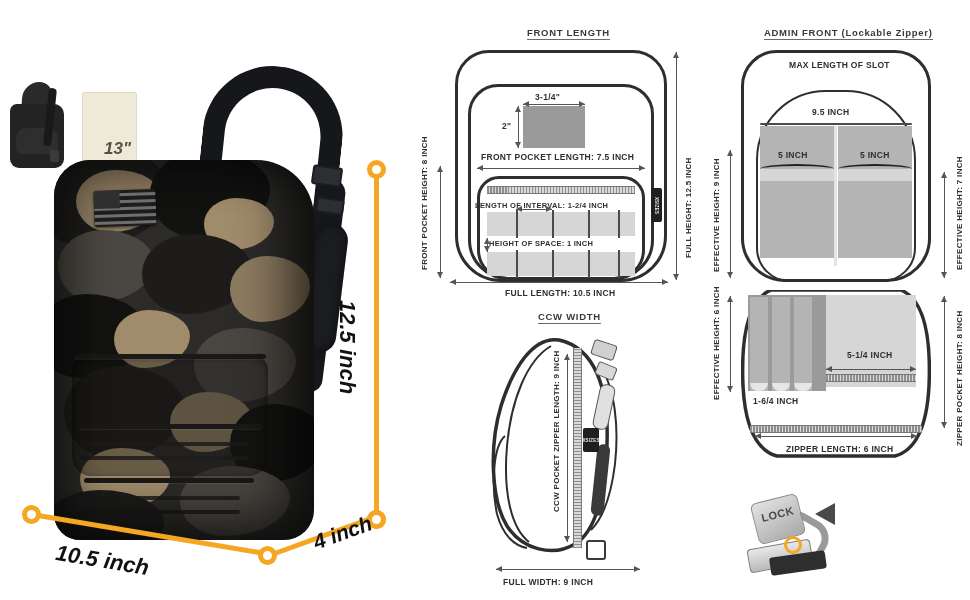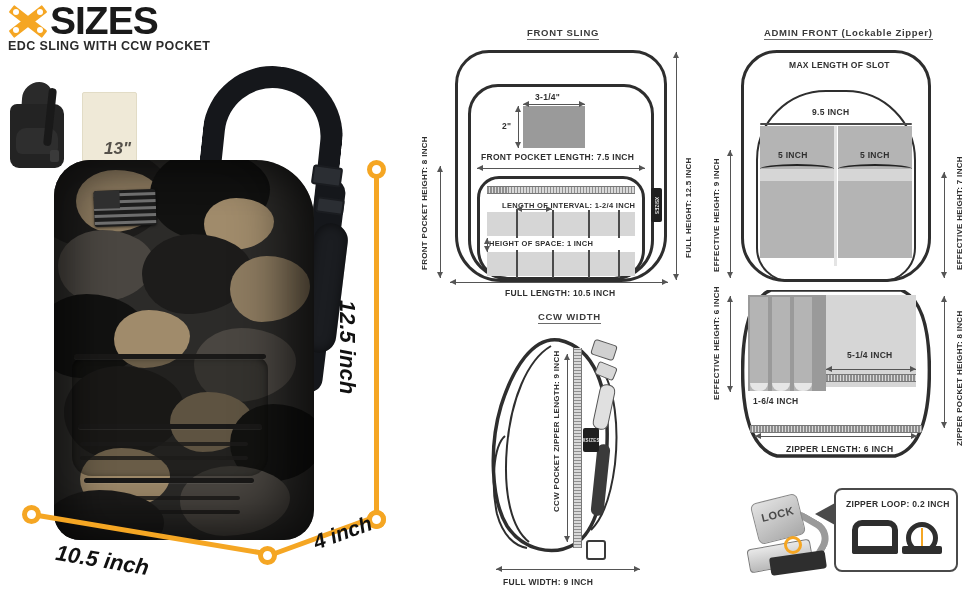--- a/index.html
+++ b/index.html
@@ -237,34 +237,20 @@
   .loop-ring{
     position:absolute;border:5px solid #2e2e2e;border-radius:50%;box-sizing:border-box;
   }
   .loop-arrow{position:absolute;width:2px;background:#f5a623;}
 </style>
 </head>
 <body>
 
 <div id="stage">
 
-  <div class="abs logo-wrap">
-    <div class="logo-row">
-      <div class="logo-x">
-        <div class="bar b1"></div>
-        <div class="bar b2"></div>
-        <div class="dot" style="left:5px;top:5px;"></div>
-        <div class="dot" style="right:5px;top:5px;"></div>
-        <div class="dot" style="left:5px;bottom:5px;"></div>
-        <div class="dot" style="right:5px;bottom:5px;"></div>
-      </div>
-      <div class="logo-text">SIZES</div>
-    </div>
-    <div class="logo-sub">EDC SLING WITH CCW POCKET</div>
-  </div>
 
   <div class="abs thumb-sling">
     <div class="ts-top"></div>
     <div class="ts-body"></div>
     <div class="ts-pocket"></div>
     <div class="ts-strap"></div>
     <div class="ts-buckle"></div>
   </div>
 
   <div class="abs tablet">
@@ -330,21 +316,21 @@
 
   <div class="dim-line abs" style="left:32px;top:512px;width:240px;height:5px;transform:rotate(9.5deg);transform-origin:left center;"></div>
   <div class="dim-node abs" style="left:22px;top:505px;"></div>
   <div class="dim-node abs" style="left:258px;top:546px;"></div>
   <div class="dim-text" style="left:58px;top:540px;font-size:22px;transform:rotate(9.5deg);transform-origin:left top;">10.5 inch</div>
 
   <div class="dim-line abs" style="left:272px;top:552px;width:110px;height:5px;transform:rotate(-20deg);transform-origin:left center;"></div>
   <div class="dim-node abs" style="left:367px;top:510px;"></div>
   <div class="dim-text" style="left:310px;top:532px;font-size:21px;transform:rotate(-20deg);transform-origin:left top;">4 inch</div>
 
-  <div class="panel-title" style="left:527px;top:27px;">FRONT SLING</div>
+  <div class="panel-title" style="left:527px;top:27px;">FRONT LENGTH</div>
 
   <div class="outline" style="left:455px;top:50px;width:212px;height:232px;border-radius:34px 34px 46px 46px;"></div>
 
   <div class="outline" style="left:468px;top:84px;width:186px;height:196px;border-radius:30px 30px 40px 40px;"></div>
 
   <div class="outline" style="left:477px;top:176px;width:168px;height:104px;border-radius:22px 22px 30px 30px;"></div>
 
   <div class="abs fill-dk" style="left:523px;top:106px;width:62px;height:42px;"></div>
   <div class="lbl" style="left:535px;top:92px;">3-1/4"</div>
   <div class="arrow-h" style="left:523px;top:100px;width:62px;height:8px;">
@@ -371,21 +357,21 @@
   <div class="abs fill-lt" style="left:487px;top:252px;width:148px;height:24px;"></div>
   <div class="abs" style="left:516px;top:210px;width:2px;height:28px;background:#4a4a4a;"></div>
   <div class="abs" style="left:552px;top:210px;width:2px;height:28px;background:#4a4a4a;"></div>
   <div class="abs" style="left:588px;top:210px;width:2px;height:28px;background:#4a4a4a;"></div>
   <div class="abs" style="left:618px;top:210px;width:2px;height:28px;background:#4a4a4a;"></div>
   <div class="abs" style="left:516px;top:250px;width:2px;height:28px;background:#4a4a4a;"></div>
   <div class="abs" style="left:552px;top:250px;width:2px;height:28px;background:#4a4a4a;"></div>
   <div class="abs" style="left:588px;top:250px;width:2px;height:28px;background:#4a4a4a;"></div>
   <div class="abs" style="left:618px;top:250px;width:2px;height:28px;background:#4a4a4a;"></div>
 
-  <div class="lbl lbl-sm" style="left:495px;top:201px;padding-left:7px;">LENGTH OF INTERVAL: 1-2/4 INCH</div>
+  <div class="lbl lbl-sm" style="left:468px;top:201px;padding-left:7px;">LENGTH OF INTERVAL: 1-2/4 INCH</div>
   <div class="arrow-h" style="left:516px;top:206px;width:36px;height:6px;">
     <div class="ln"></div>
       <div class="ah l"></div>
       <div class="ah r"></div>
   </div>
 
   <div class="lbl lbl-sm" style="left:489px;top:239px;">HEIGHT OF SPACE: 1 INCH</div>
   <div class="arrow-v" style="left:484px;top:238px;width:6px;height:14px;">
     <div class="ln"></div>
       <div class="av t"></div>
@@ -537,22 +523,14 @@
   <div class="abs" style="left:748px;top:492px;width:96px;height:86px;">
     <div class="lock-shackle" style="left:24px;top:22px;"></div>
     <div class="lock-body" style="left:6px;top:6px;"></div>
     <div class="lock-text" style="left:13px;top:16px;">LOCK</div>
     <div class="abs" style="left:0px;top:52px;width:62px;height:22px;background:linear-gradient(180deg,#e8e8e8,#b9b9b9);border:1.5px solid #7a7a7a;border-radius:4px;transform:rotate(-10deg);"></div>
     <div class="abs" style="left:22px;top:62px;width:56px;height:18px;background:#2e2e2e;border-radius:3px;transform:rotate(-8deg);"></div>
     <div class="abs" style="left:36px;top:44px;width:12px;height:12px;border:3px solid #f5a623;border-radius:50%;"></div>
   </div>
 
   <div class="callout-tail" style="left:815px;top:503px;"></div>
-  <div class="callout-box" style="left:834px;top:488px;width:120px;height:80px;">
-    <div class="lbl" style="left:10px;top:9px;font-size:8.5px;">ZIPPER LOOP: 0.2 INCH</div>
-    <div class="loop-shape" style="left:16px;top:30px;width:46px;height:34px;"></div>
-    <div class="loop-ring" style="left:70px;top:32px;width:32px;height:32px;"></div>
-    <div class="loop-arrow" style="left:85px;top:38px;height:20px;"></div>
-    <div class="abs" style="left:16px;top:56px;width:46px;height:8px;background:#2e2e2e;border-radius:2px;"></div>
-    <div class="abs" style="left:66px;top:56px;width:40px;height:8px;background:#2e2e2e;border-radius:2px;"></div>
-  </div>
 
 </div>
 
 </body></html>

